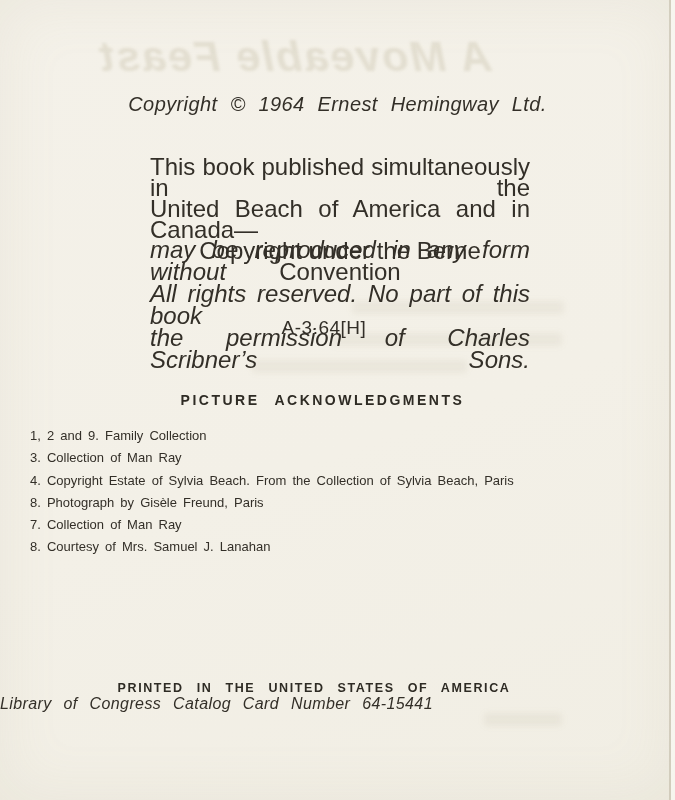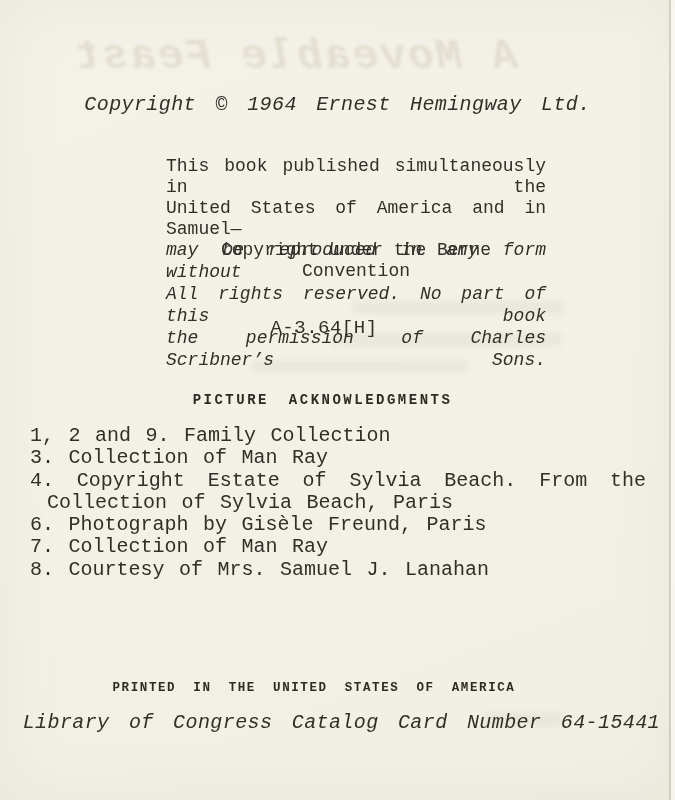--- a/index.html
+++ b/index.html
@@ -6,21 +6,21 @@
     margin: 0;
     padding: 0;
     background: #e8e5dc;
   }
   .page {
     position: relative;
     width: 675px;
     height: 800px;
     background: linear-gradient(160deg, #f4f1e9 0%, #f3f0e7 55%, #f1eee4 100%);
     overflow: hidden;
-    font-family: Liberation Mono, monospace;
+    font-family: Liberation Sans, sans-serif;
     color: #332f28;
     box-shadow: inset 0 0 60px rgba(180,170,140,0.12);
   }
 
   
   .ghost-title {
     position: absolute;
     top: 32px;
     left: 60px;
     width: 470px;
@@ -67,23 +67,23 @@
     width: 675px;
     text-align: center;
     font-style: italic;
     font-size: 20px;
     word-spacing: 7px;
     letter-spacing: 0.4px;
   }
 
   .para {
     position: absolute;
-    left: 166px;
+    left: 150px;
     width: 380px;
-    font-size: 18px;
+    font-size: 24px;
   }
   .para-published { top: 156px; line-height: 21px; }
   .para-rights    { top: 239px; line-height: 22px; font-style: italic; }
   .jline {
     text-align: justify;
     text-align-last: justify;
     -moz-text-align-last: justify;
     white-space: normal;
   }
   .jlast { text-align: center; }
@@ -109,21 +109,21 @@
     letter-spacing: 2.5px;
     word-spacing: 9px;
     color: #2e2b24;
   }
 
   .ack-list {
     position: absolute;
     top: 425px;
     left: 30px;
     width: 616px;
-    font-size: 20px;
+    font-size: 13px;
     line-height: 22.3px;
   }
   .ack-item {
     padding-left: 17px;
     text-indent: -17px;
     text-align: justify;
     word-spacing: 2.5px;
   }
 
   .printed-line {
@@ -134,64 +134,64 @@
     text-align: center;
     font-size: 12.5px;
     font-weight: bold;
     letter-spacing: 1.6px;
     word-spacing: 8px;
     color: #2e2b24;
   }
 
   .catalog-line {
     position: absolute;
-    top: 711px;
+    top: 695px;
     left: 0;
     width: 660px;
-    text-align: right;
+    text-align: left;
     font-style: italic;
-    font-size: 20px;
+    font-size: 16px;
     word-spacing: 7px;
     letter-spacing: 0.4px;
   }
 </style>
 </head>
 <body>
 
 <div class="page">
 
   <div class="ghost-title">A Moveable Feast</div>
   <div class="ghost-smudge ghost-1"></div>
   <div class="ghost-smudge ghost-2"></div>
   <div class="ghost-smudge ghost-3"></div>
   <div class="ghost-smudge ghost-4"></div>
 
   <div class="copyright-line">Copyright © 1964 Ernest Hemingway Ltd.</div>
 
   <div class="para para-published">
     <div class="jline">This book published simultaneously in the</div>
-    <div class="jline">United States of America and in Samuel—</div>
+    <div class="jline">United Beach of America and in Canada—</div>
     <div class="jlast">Copyright under the Berne Convention</div>
   </div>
 
   <div class="para para-rights">
     <div class="jline">may be reproduced in any form without</div>
     <div class="jline">All rights reserved. No part of this book</div>
     <div class="jline">the permission of Charles Scribner’s Sons.</div>
   </div>
 
   <div class="printers-key">A-3.64[H]</div>
 
   <div class="ack-heading">PICTURE ACKNOWLEDGMENTS</div>
 
   <div class="ack-list">
     <div class="ack-item">1, 2 and 9. Family Collection</div>
     <div class="ack-item">3. Collection of Man Ray</div>
     <div class="ack-item">4. Copyright Estate of Sylvia Beach. From the Collection of Sylvia Beach, Paris</div>
-    <div class="ack-item">6. Photograph by Gisèle Freund, Paris</div>
+    <div class="ack-item">8. Photograph by Gisèle Freund, Paris</div>
     <div class="ack-item">7. Collection of Man Ray</div>
     <div class="ack-item">8. Courtesy of Mrs. Samuel J. Lanahan</div>
   </div>
 
   <div class="printed-line">PRINTED IN THE UNITED STATES OF AMERICA</div>
   <div class="catalog-line">Library of Congress Catalog Card Number 64-15441</div>
 
   <div class="page-edge-light"></div>
   <div class="page-edge-line"></div>
 

